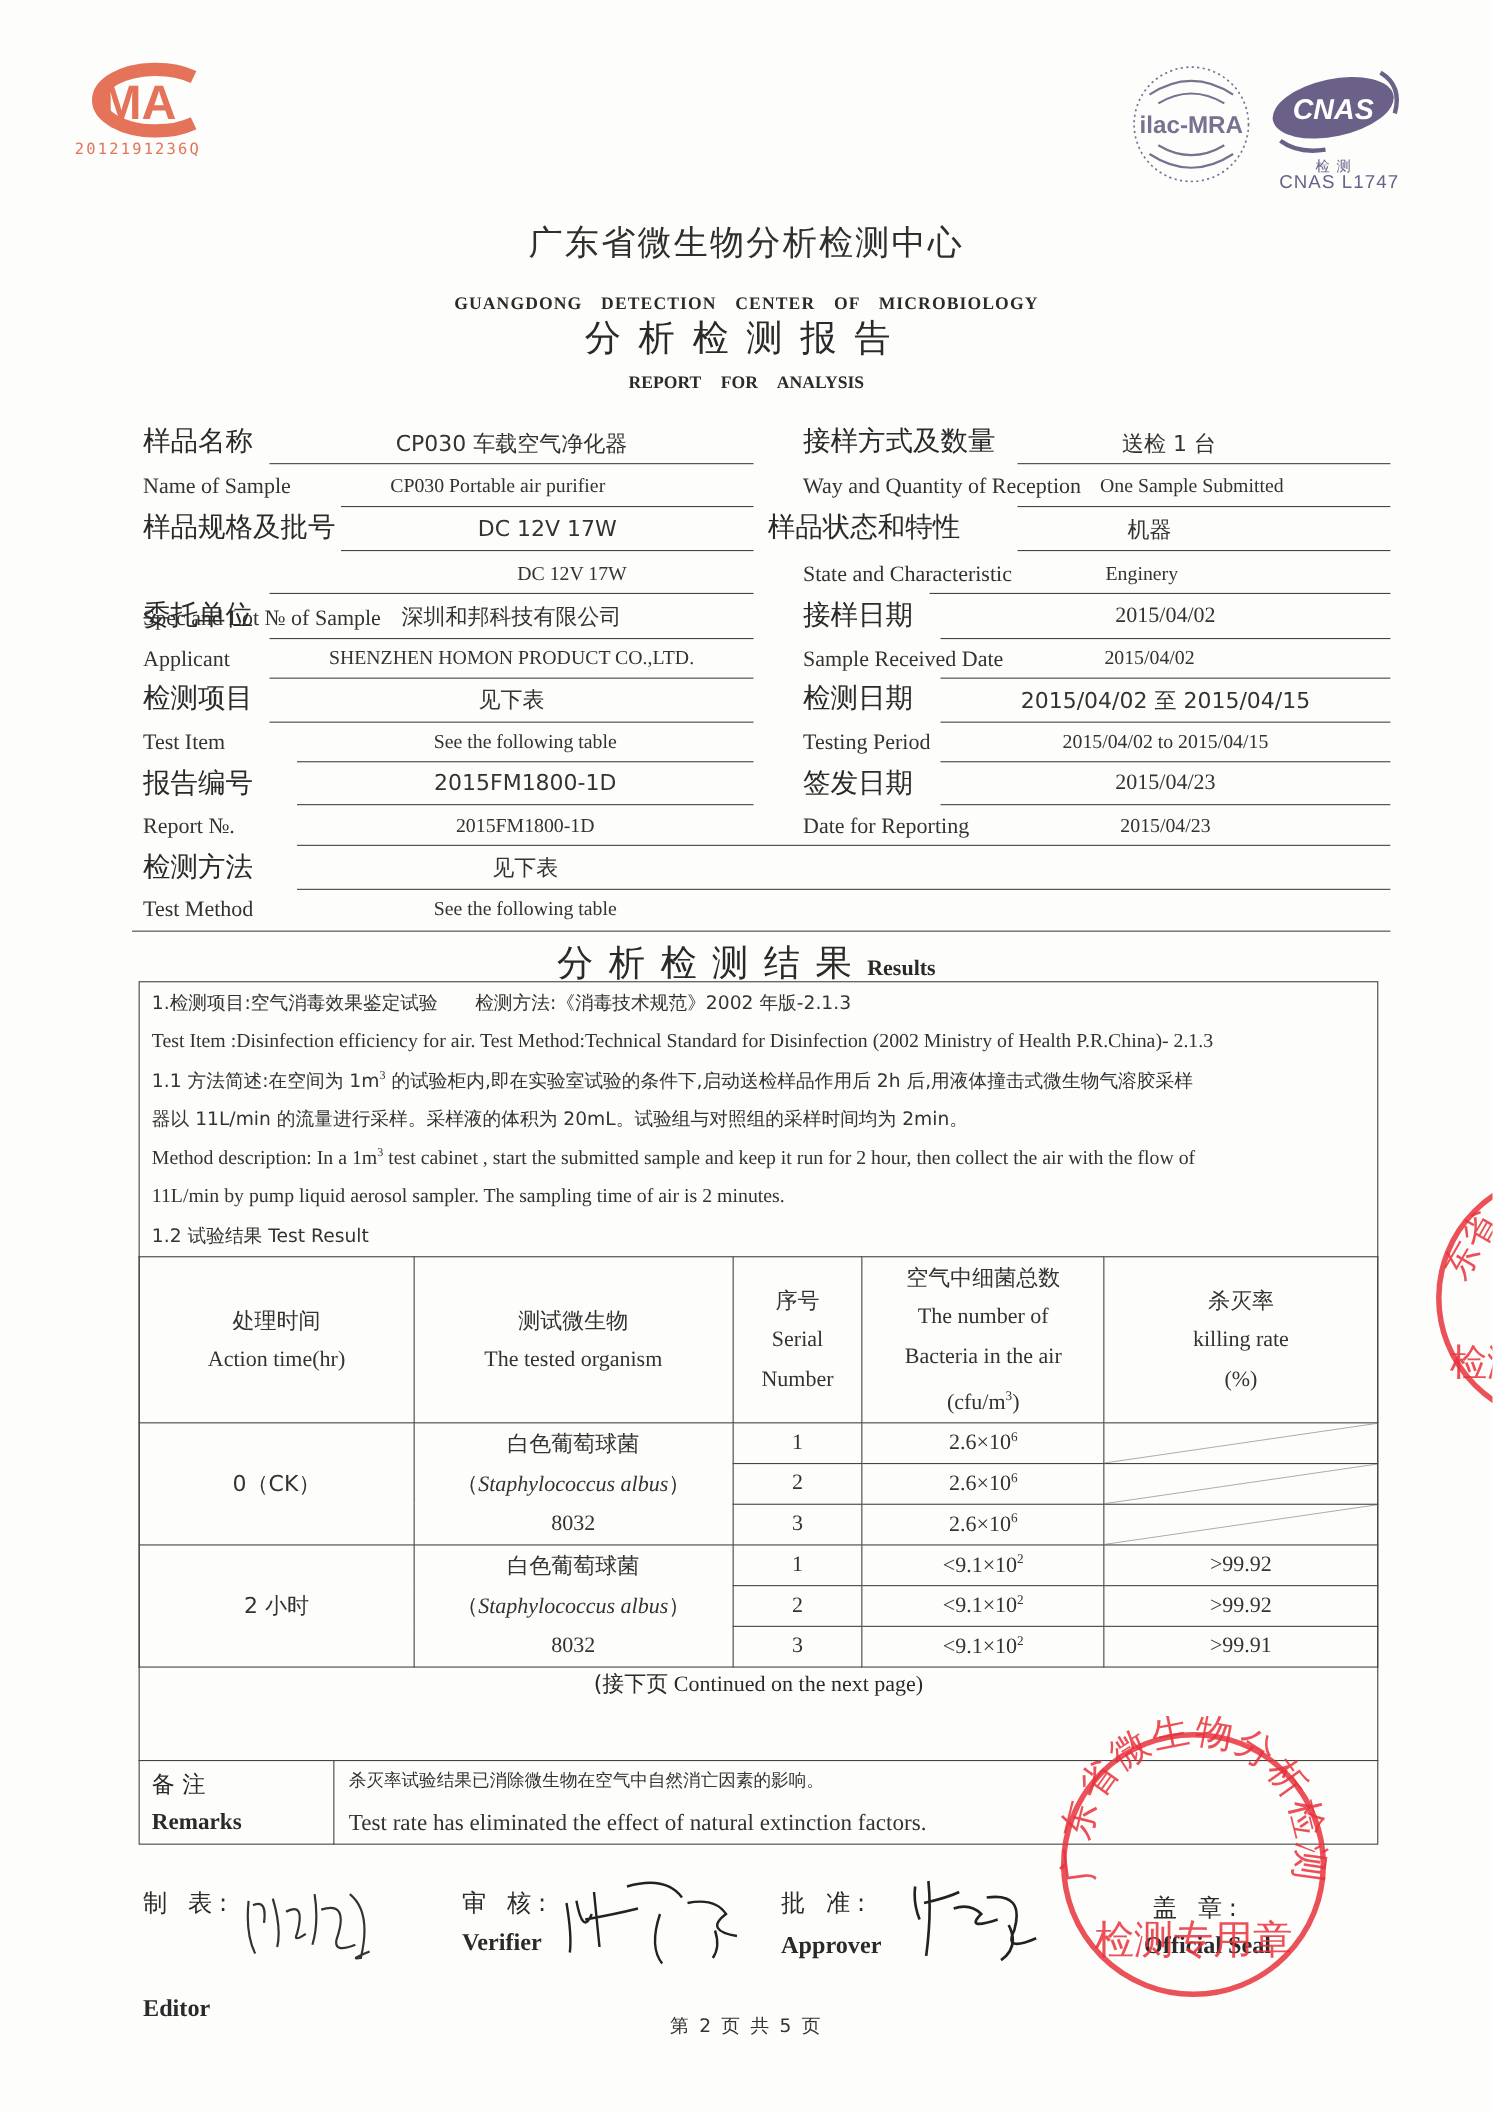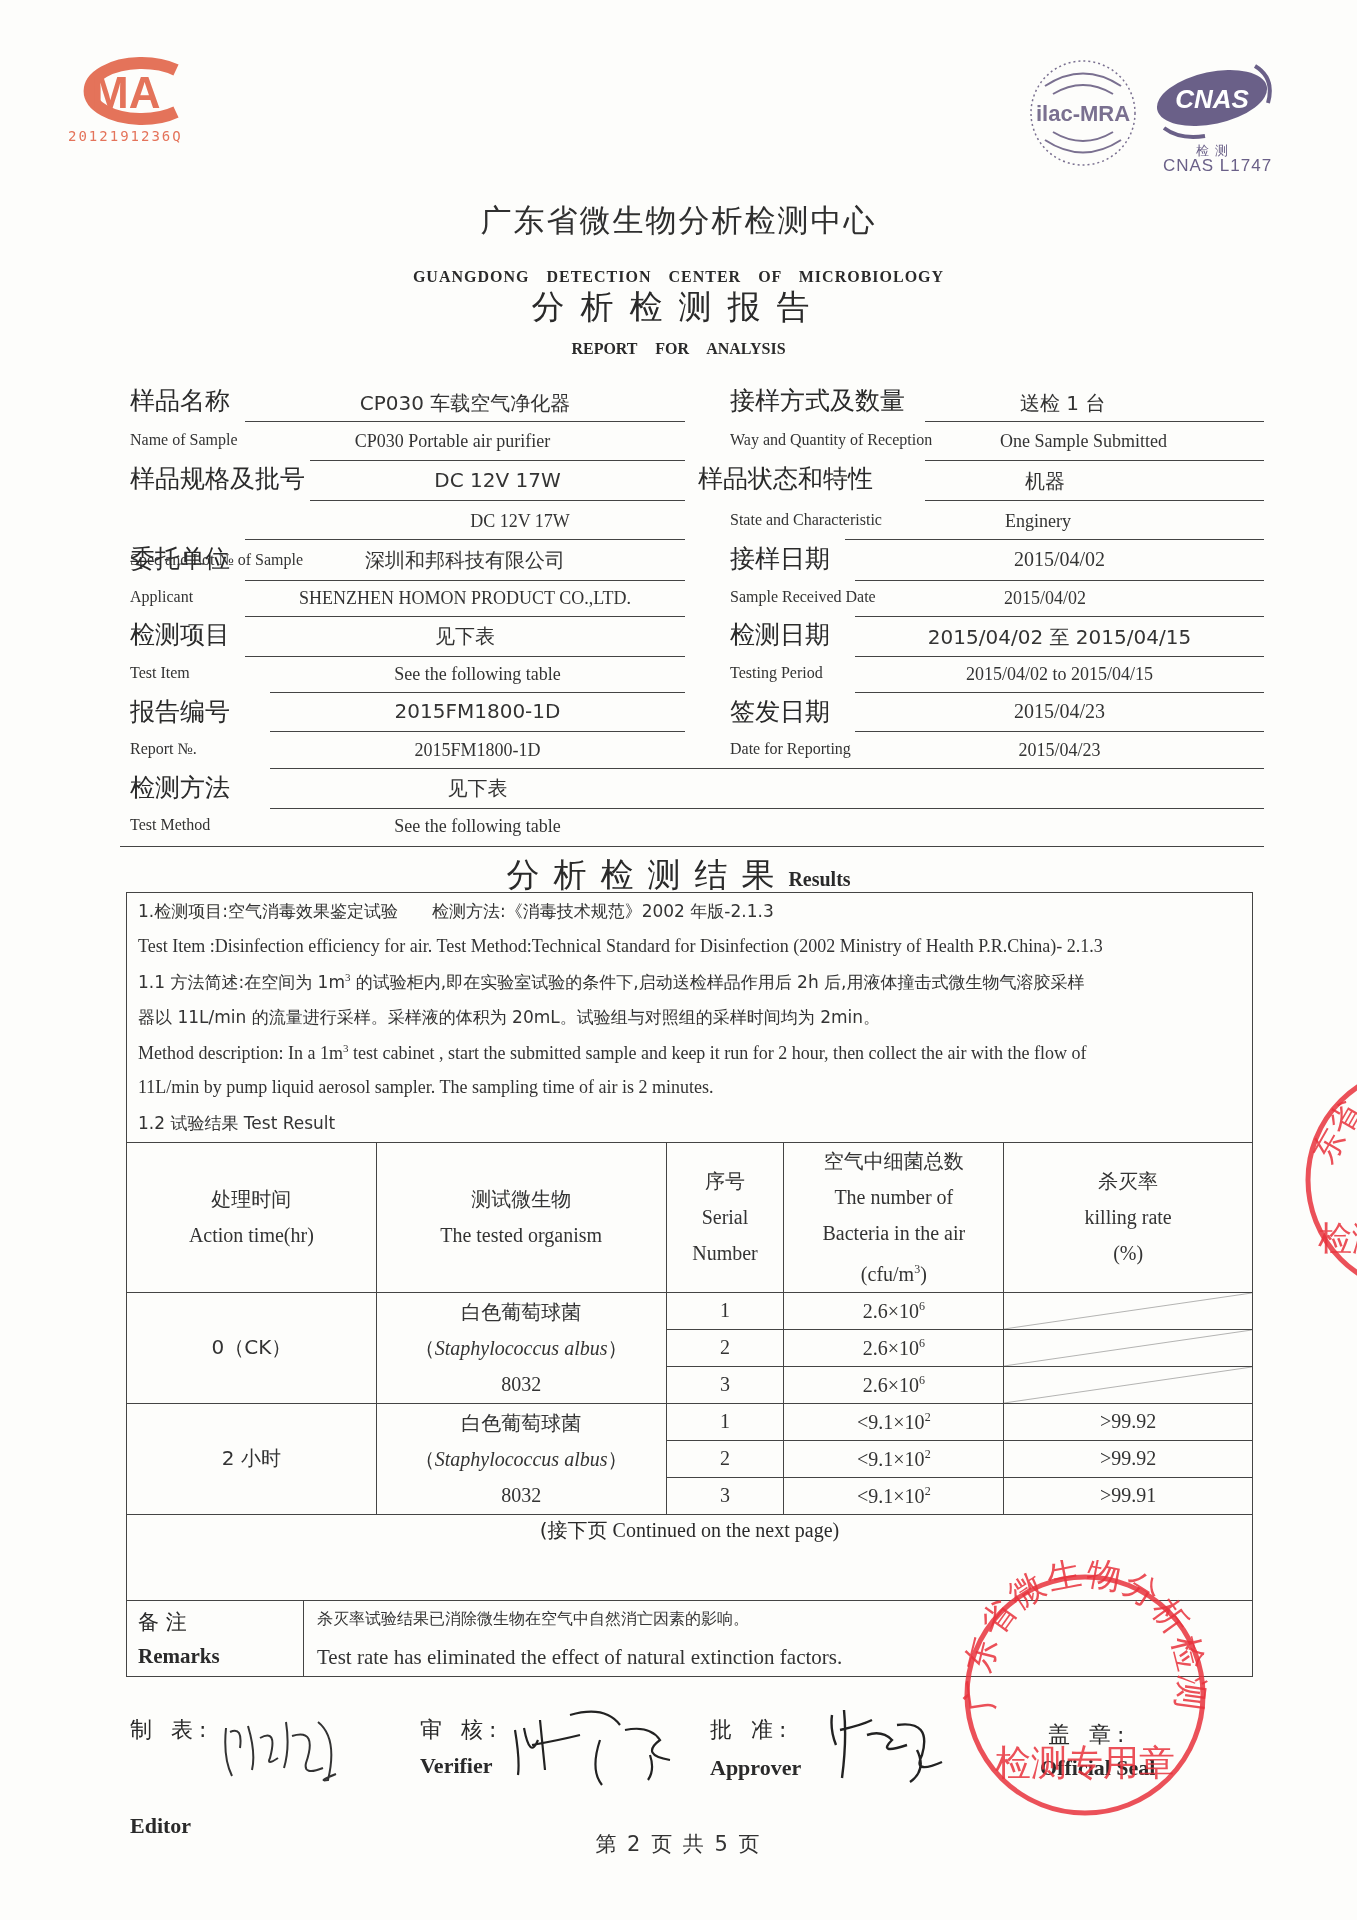--- a/index.html
+++ b/index.html
@@ -21,21 +21,21 @@
   .cnas-cn { left: 1160px; top: 142px; width: 110px; text-align: center; font-family: "DejaVu Sans", sans-serif; font-size: 13px; color: #6a6088; letter-spacing: 6px; }
   .cnas-code { left: 1150px; top: 156px; width: 135px; text-align: center; font-family: "Liberation Sans", sans-serif; font-size: 17px; color: #6a6088; letter-spacing: 1px; }
 
   .org-cn { left: 0; width: 1357px; top: 200px; text-align: center; font-family: "DejaVu Sans", sans-serif; font-size: 31px; color: #2f2f2f; letter-spacing: 2px; }
   .org-en { left: 0; width: 1357px; top: 268px; text-align: center; font-size: 16px; font-weight: bold; letter-spacing: 1px; word-spacing: 12px; }
   .rpt-cn { left: 0; width: 1357px; top: 285px; text-align: center; font-family: "DejaVu Sans", sans-serif; font-size: 33px; letter-spacing: 16px; }
   .rpt-en { left: 0; width: 1357px; top: 340px; text-align: center; font-size: 16px; font-weight: bold; word-spacing: 14px; }
 
   
   .lbl-cn { font-family: "DejaVu Sans", sans-serif; font-size: 25px; color: #2a2a2a; }
-  .lbl-en { font-size: 16px; color: #333; }
+  .lbl-en { font-size: 20px; color: #333; }
   .val-cn { font-family: "DejaVu Sans", sans-serif; font-size: 20px; text-align: center; color: #333; }
   .val-en { font-size: 18px; text-align: center; color: #333; }
   .uline { border-bottom: 1.5px solid #444; height: 0; }
 
   .sec-title { left: 0; width: 1357px; top: 853px; text-align: center; }
   .sec-title .cn { font-family: "DejaVu Sans", sans-serif; font-size: 33px; letter-spacing: 14px; }
   .sec-title .en { font-size: 20px; font-weight: bold; }
 
   .results-box { left: 126px; top: 892px; width: 1127px; height: 785px; border: 1.5px solid #444; box-sizing: border-box; }
   .para { left: 138px; font-size: 18px; color: #333; white-space: nowrap; }
@@ -49,21 +49,21 @@
   .slash { position: relative; }
   .slash svg { position: absolute; left: 0; top: 0; width: 100%; height: 100%; }
 
   .continued { left: 126px; width: 1127px; top: 1517px; text-align: center; font-size: 20px; }
   .continued .cnf { font-family: "DejaVu Sans", sans-serif; }
   .remarks-row { left: 126px; top: 1600px; width: 1127px; height: 77px; border-top: 1.5px solid #444; }
   .remarks-div { left: 303px; top: 1600px; height: 77px; border-left: 1.5px solid #444; }
 
   .sig-lbl-cn { font-family: "DejaVu Sans", sans-serif; font-size: 22px; letter-spacing: 6px; }
   .sig-lbl-en { font-size: 22px; font-weight: bold; }
-  .page-no { left: 0; width: 1357px; top: 1830px; text-align: center; font-family: "DejaVu Sans", sans-serif; font-size: 21px; color: #333; letter-spacing: 2px; }
+  .page-no { left: 0; width: 1357px; top: 1830px; text-align: center; font-family: "DejaVu Sans", sans-serif; font-size: 17px; color: #333; letter-spacing: 2px; }
 
   .seal { position: absolute; }
 </style>
 </head>
 <body>
 
 <div class="abs cma-logo">
   <svg width="130" height="70" viewBox="0 0 130 70">
     <path d="M108 14 A52 28 0 1 0 108 56" fill="none" stroke="#e4735a" stroke-width="12"></path>
     <text x="24" y="52" font-family="Liberation Sans, sans-serif" font-weight="bold" font-size="44" fill="#e4735a">MA</text>

